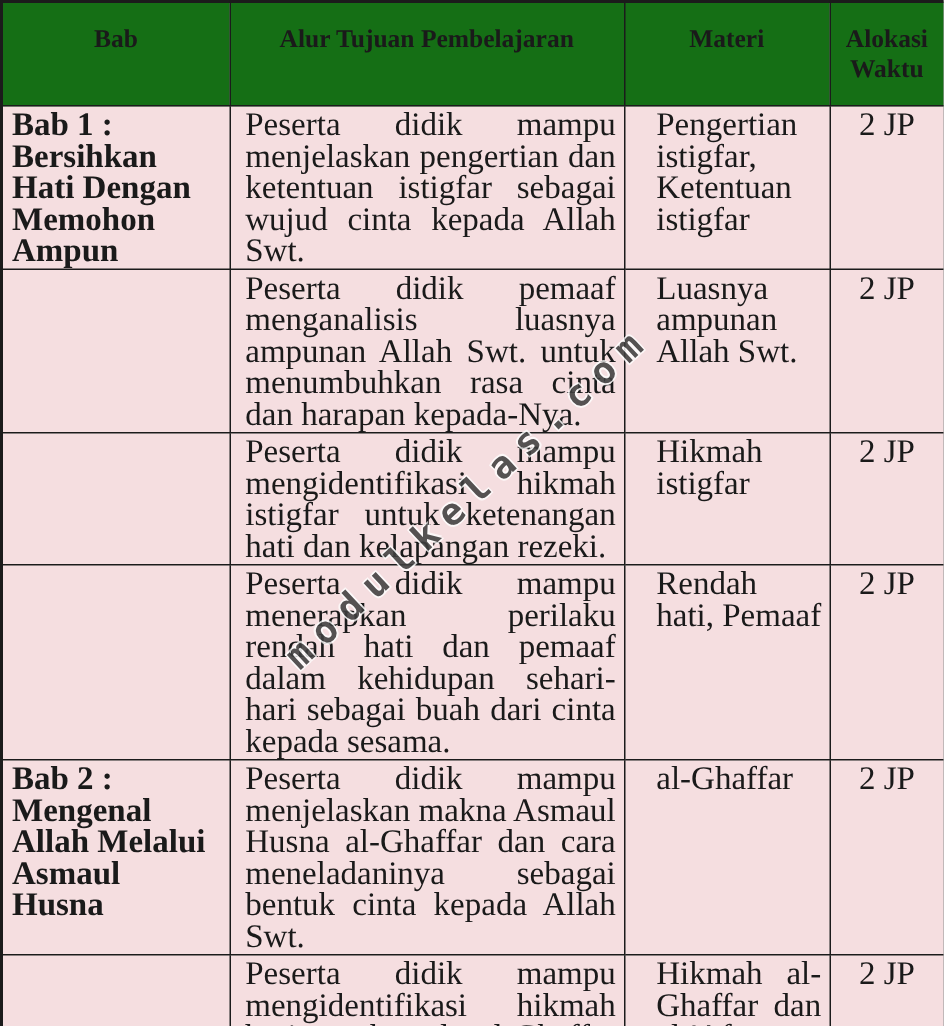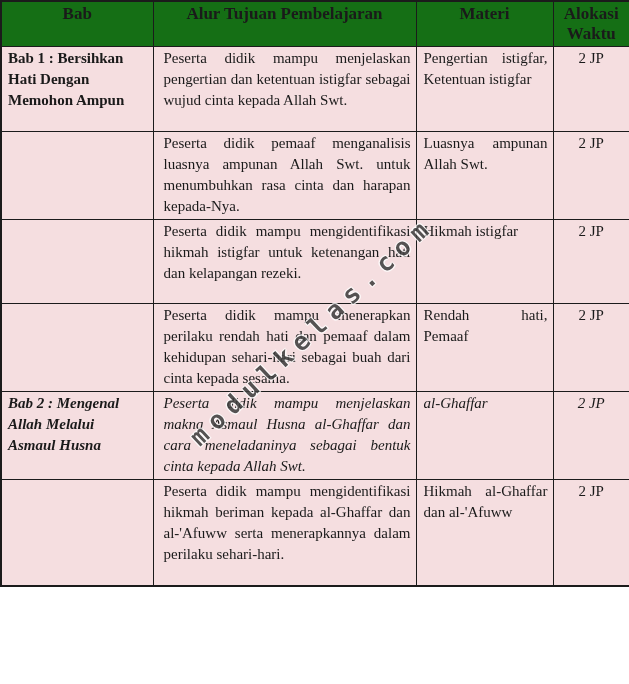--- a/index.html
+++ b/index.html
@@ -37,55 +37,55 @@
   }
   thead th{
     background:var(--header-bg);
     color:var(--header-text);
     font-weight:bold;
     font-size:17px;
     line-height:20px;
     text-align:center;
     vertical-align:middle;
     height:45px;
-    padding:2px 4px;
+    padding:14px 4px;
   }
   tbody td{
     background:var(--row-bg);
-    font-size:15px;
+    font-size:22px;
     line-height:21px;
     padding:1px 5px 2px 7px;
   }
   td.cell-bab{
     font-weight:bold;
     text-align:left;
     padding-left:6px;
     padding-right:8px;
   }
   td.cell-alur{
     text-align:justify;
     padding-left:10px;
     padding-right:5px;
   }
   td.cell-materi{
     text-align:justify;
-    padding-left:7px;
+    padding-left:21px;
     padding-right:5px;
     margin-left:29px;
   }
   td.cell-alokasi{
     text-align:center;
     padding-left:2px;
     padding-right:2px;
   }
   tbody tr:nth-child(1){height:85px;}
   tbody tr:nth-child(2){height:86px;}
   tbody tr:nth-child(3){height:84px;}
   tbody tr:nth-child(4){height:84px;}
-  tbody tr:nth-child(5){height:88px;font-style:italic;}
+  tbody tr:nth-child(5){height:88px;}
   tbody tr:nth-child(6){height:106px;}
   tbody tr:nth-child(7){height:103px;}
   .watermark{
     position:absolute;
     left:312px;
     top:331px;
     transform:translate(-50%,-50%) rotate(-43deg);
     font-family:"DejaVu Sans Mono", monospace;
     font-weight:bold;
     font-size:25px;

